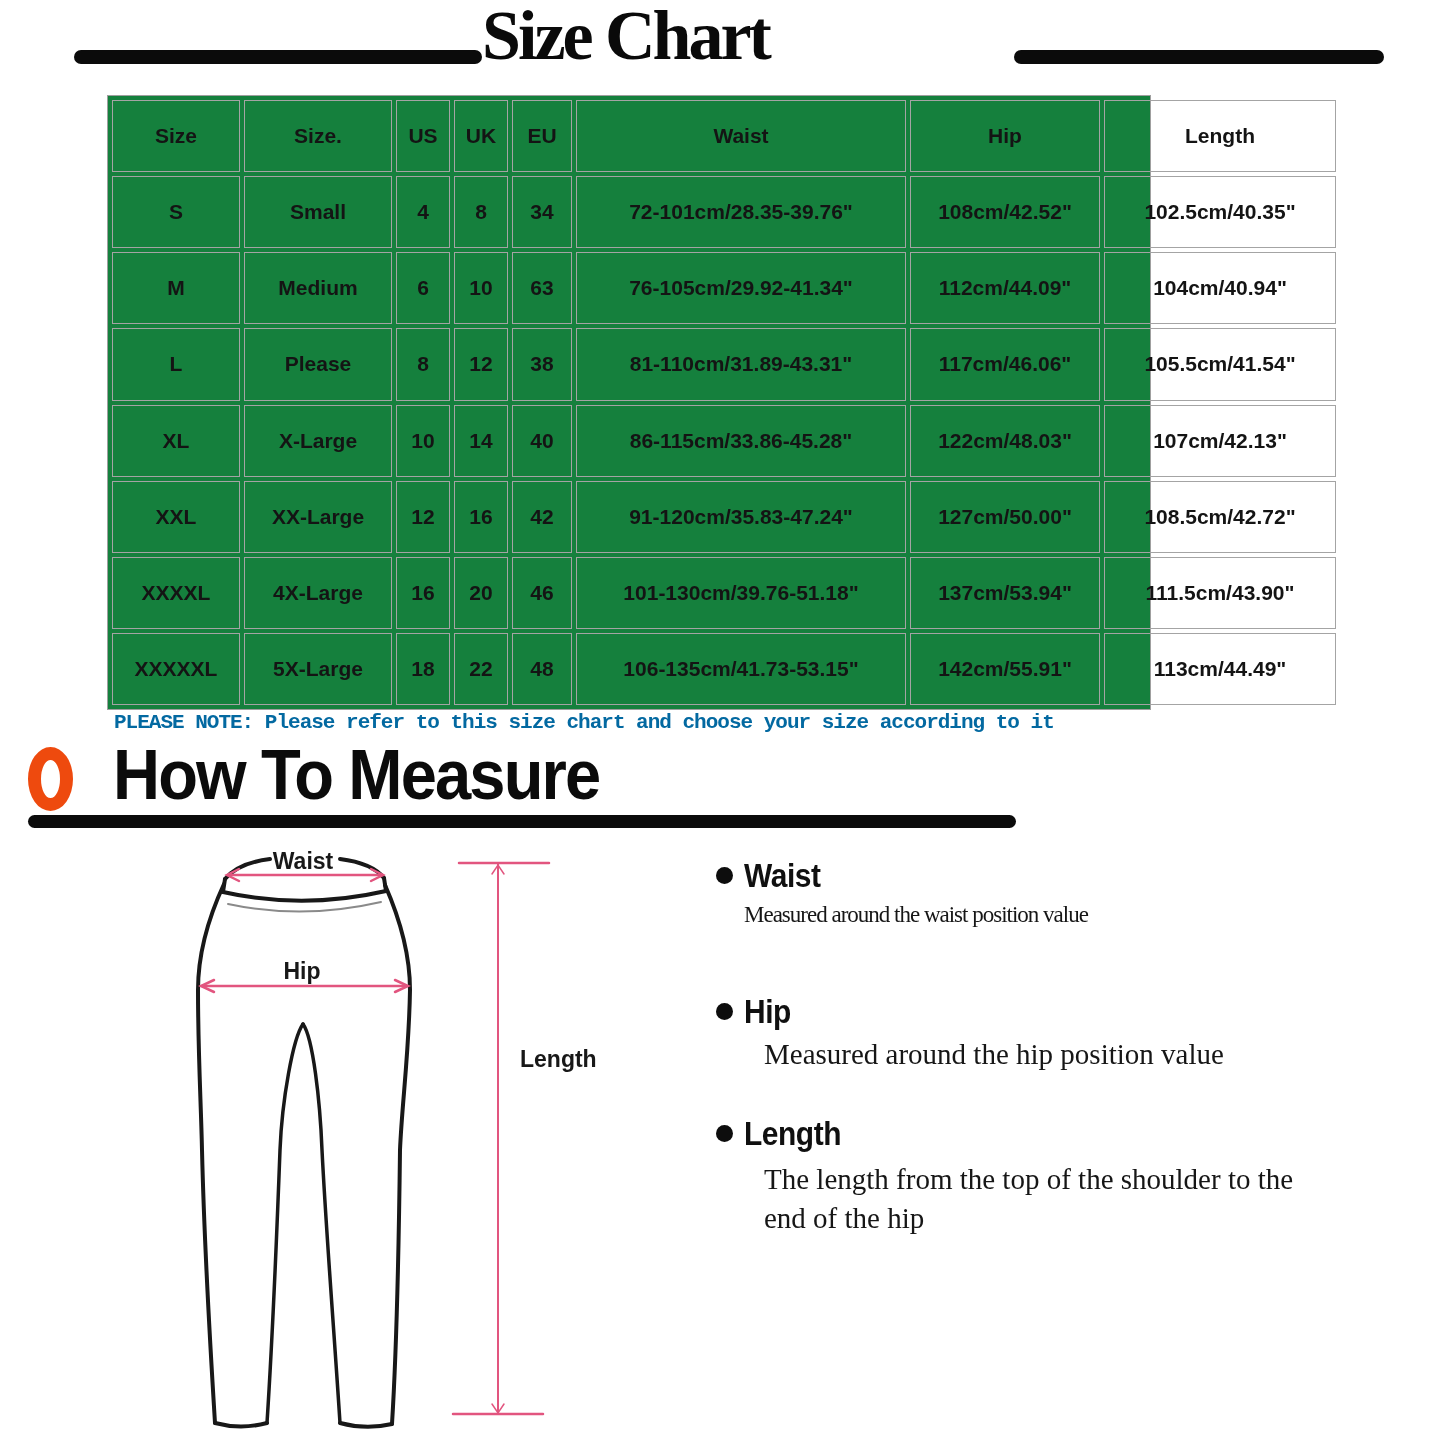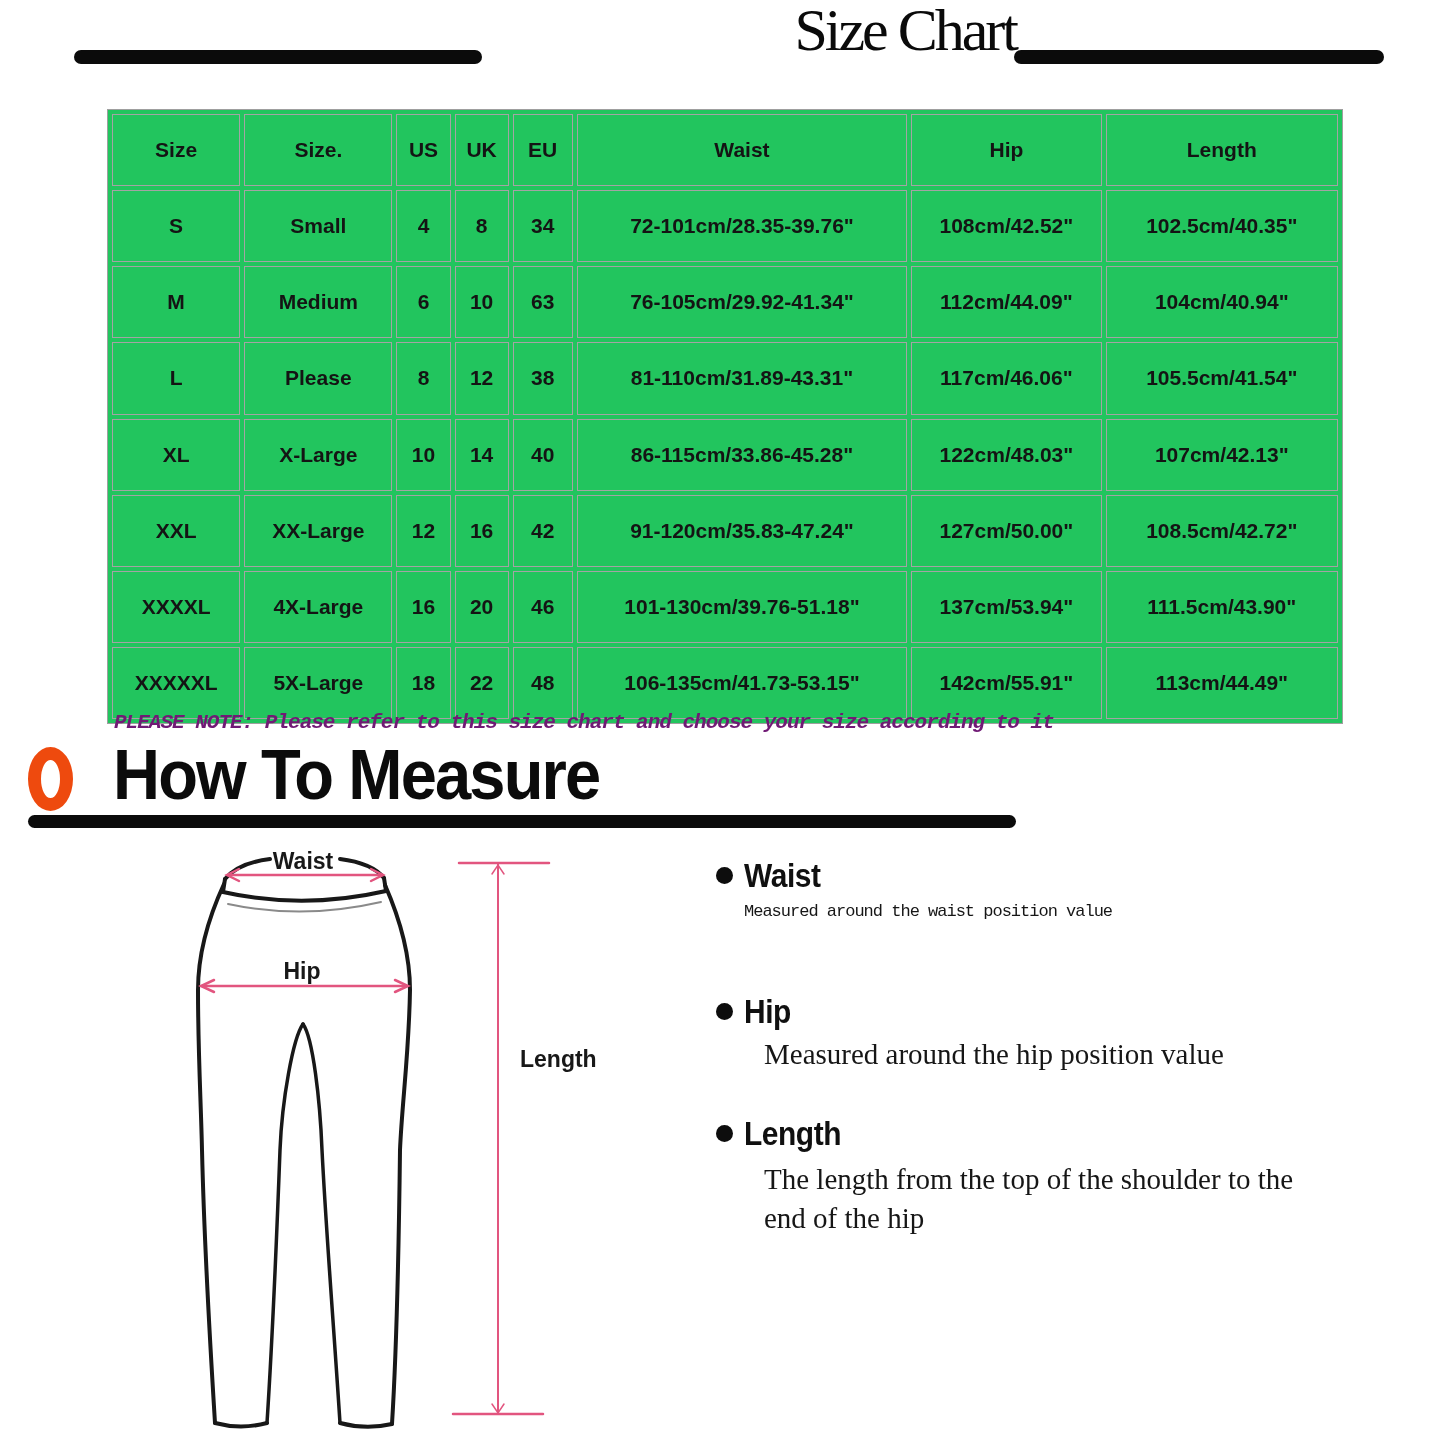--- a/index.html
+++ b/index.html
@@ -3,55 +3,55 @@
 <meta charset="utf-8">
 <style>
   html,body{margin:0;padding:0;background:#fff;}
   .canvas{position:relative;width:1445px;height:1445px;background:#ffffff;overflow:hidden;
           font-family:"Liberation Sans",sans-serif;color:#111;}
 
   
   .title-bar{position:absolute;top:50px;height:14px;background:#0b0b0b;border-radius:8px;}
   .bar-left{left:74px;width:408px;}
   .bar-right{left:1014px;width:370px;}
-  .page-title{position:absolute;left:482px;top:0;width:534px;margin:0;text-align:right;
-              font-family:"Liberation Serif",serif;font-weight:normal;font-size:60px;line-height:1.02;
+  .page-title{position:absolute;left:482px;top:0;width:534px;margin:0;text-align:left;
+              font-family:"Liberation Serif",serif;font-weight:bold;font-size:70px;line-height:1.02;
               letter-spacing:-3px;color:#0a0a0a;white-space:nowrap;}
 
   
-  .table-wrap{position:absolute;left:107px;top:109px;width:1236px;height:615px;
-              border:1px solid #9f9f9f;box-sizing:border-box;background:#22c55e;}
+  .table-wrap{position:absolute;left:107px;top:95px;width:1044px;height:615px;
+              border:1px solid #9f9f9f;box-sizing:border-box;background:#15803d;}
   table.sizes{width:100%;height:100%;border-collapse:separate;border-spacing:4px;table-layout:fixed;}
   table.sizes td{border:1px solid #a4a4a4;text-align:center;vertical-align:middle;
                  font-weight:bold;font-size:21px;color:#141414;padding:0;overflow:hidden;}
 
   
   .note{position:absolute;left:114px;top:711px;margin:0;font-family:"Liberation Mono",monospace;
-        font-weight:bold;font-size:21px;letter-spacing:-1px;color:#701a75;white-space:nowrap;font-style:italic;}
+        font-weight:bold;font-size:21px;letter-spacing:-1px;color:#0369a1;white-space:nowrap;}
 
   
   .ring-icon{position:absolute;left:28px;top:747px;width:45px;height:64px;border:13px solid #ee4a0e;
              border-radius:50%;box-sizing:border-box;}
   .htm-heading{position:absolute;left:113px;top:735px;margin:0;font-size:70px;font-weight:bold;
                letter-spacing:-2px;transform:scaleX(.93);transform-origin:left;color:#0b0b0b;white-space:nowrap;}
   .htm-rule{position:absolute;left:28px;top:815px;width:988px;height:13px;background:#0b0b0b;border-radius:7px;}
 
   
   .pants-svg{position:absolute;left:140px;top:838px;width:480px;height:600px;}
   .pants-svg text{font-family:"Liberation Sans",sans-serif;font-weight:bold;fill:#181818;}
 
   
   .mi{position:absolute;left:716px;width:690px;}
   #mi-waist{top:856px;} #mi-hip{top:992px;} #mi-length{top:1114px;}
   .mi-head{display:flex;align-items:center;gap:11px;}
   .mi-bullet{width:17px;height:17px;border-radius:50%;background:#0d0d0d;flex:none;}
   .mi-label{font-size:34px;font-weight:bold;letter-spacing:-.5px;transform:scaleX(.88);
             transform-origin:left;color:#101010;white-space:nowrap;}
   .mi-desc{margin:7px 0 0 28px;color:#161616;}
-  .mi-desc.mono{font-family:Liberation Mono, monospace;font-size:17px;letter-spacing:-1px;white-space:nowrap;}
+  .mi-desc.mono{font-family:Liberation Serif, serif;font-size:23px;letter-spacing:-1px;white-space:nowrap;}
   .mi-desc.serif{font-family:"Liberation Serif",serif;font-size:29px;margin-left:48px;}
   .mi-desc.wide{max-width:575px;line-height:1.35;font-family:Liberation Serif, serif;}
 </style>
 </head>
 <body>
 
 <div class="canvas">
 
   <div class="title-bar bar-left"></div>
   <h1 class="page-title">Size Chart</h1>

